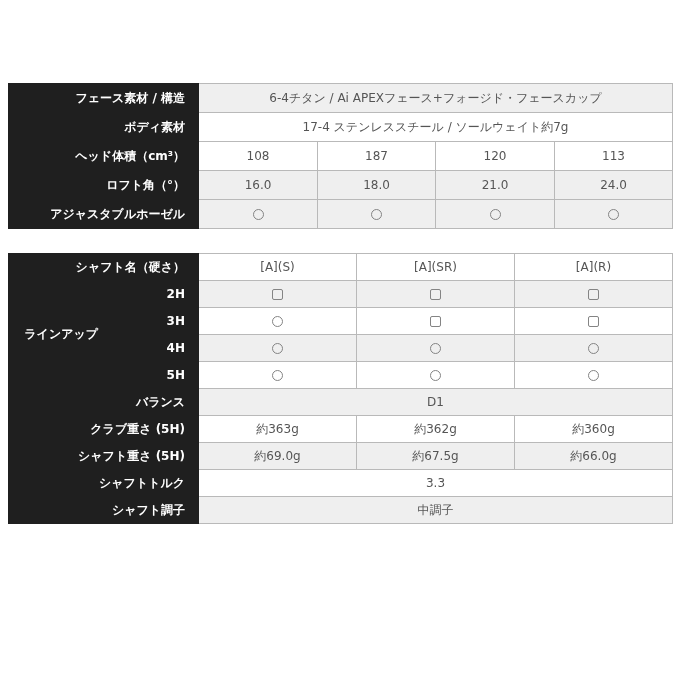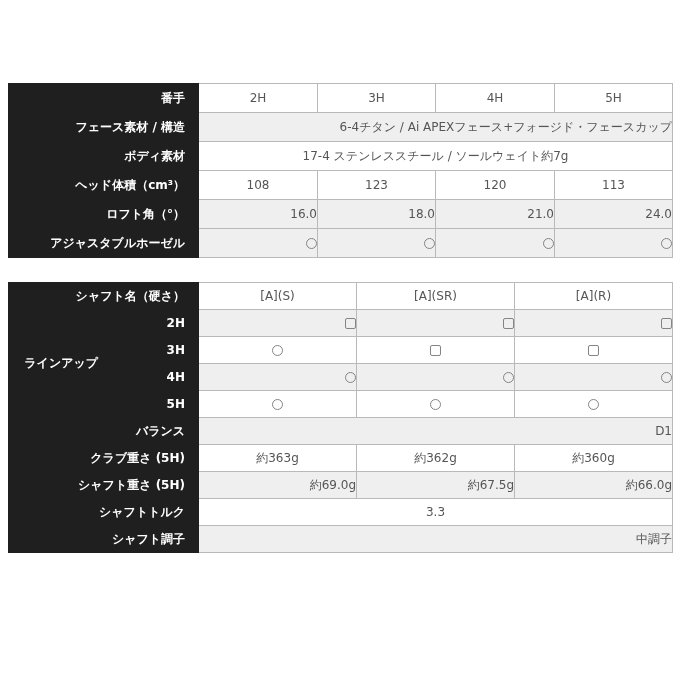--- a/index.html
+++ b/index.html
@@ -17,21 +17,21 @@
     font-size:12px;color:var(--text);
   }
   #shaft-table{margin-top:24px;}
   #spec-table tr{height:29px;}
   #shaft-table tr{height:27px;}
   th,td{padding:0;vertical-align:middle;line-height:1.2;}
   td, th.colhead{
     border:1px solid var(--border);
     text-align:center;background:#ffffff;font-weight:normal;
   }
-  tr.gray td{background:var(--stripe);text-align:right;}
+  tr.gray td{background:var(--stripe);}
   th.dark{
     background:var(--dark);color:var(--dark-text);
     border:1px solid var(--dark);
     text-align:right;padding-right:13px;
     font-weight:bold;font-size:12px;white-space:nowrap;
   }
   th.dark.lineup{padding-right:0;padding-left:8px;}
   .mark{
     display:inline-block;width:11px;height:11px;box-sizing:border-box;
     border:1px solid var(--mark);background:transparent;vertical-align:middle;
@@ -46,39 +46,32 @@
 
   <table id="spec-table">
     <colgroup>
       <col style="width:190px">
         <col style="width:119px">
         <col style="width:118px">
       <col style="width:119px">
         <col style="width:118px">
     </colgroup>
     <tbody id="spec-body">
-        <tr>
-          <th class="dark">番手</th>
-          <th class="colhead">2H</th>
-          <th class="colhead">3H</th>
-          <th class="colhead">4H</th>
-          <th class="colhead">5H</th>
-        </tr>
         <tr class="gray">
           <th class="dark">フェース素材 / 構造</th>
           <td colspan="4">6-4チタン / Ai APEXフェース+フォージド・フェースカップ</td>
         </tr>
         <tr>
           <th class="dark">ボディ素材</th>
           <td colspan="4">17-4 ステンレススチール / ソールウェイト約7g</td>
         </tr>
         <tr>
           <th class="dark">ヘッド体積（cm³）</th>
           <td>108</td>
-          <td>123</td>
+          <td>187</td>
           <td>120</td>
           <td>113</td>
         </tr>
         <tr class="gray">
           <th class="dark">ロフト角（°）</th>
           <td>16.0</td>
           <td>18.0</td>
           <td>21.0</td>
           <td>24.0</td>
         </tr>

